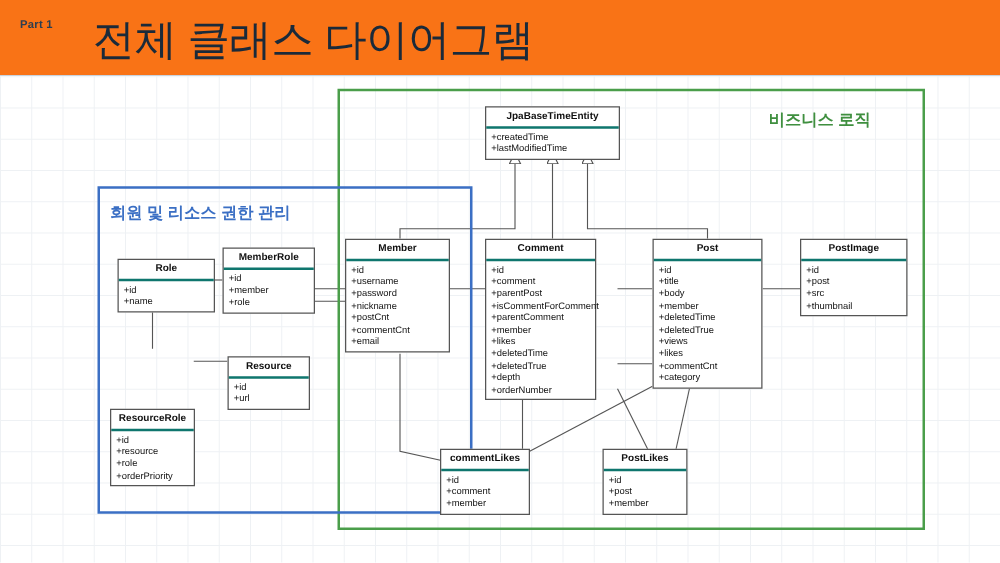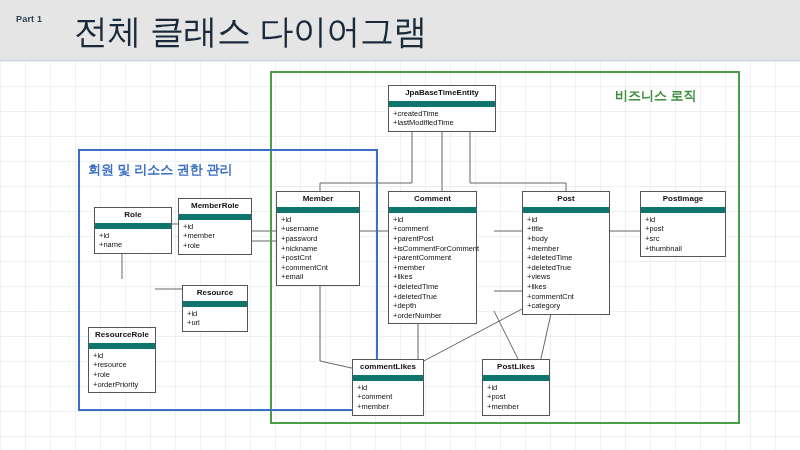--- a/index.html
+++ b/index.html
@@ -12,21 +12,21 @@
     height: 450px;
     font-family: "Liberation Sans", sans-serif;
     position: relative;
     overflow: hidden;
   }
   
   #header {
     position: absolute;
     left: 0; top: 0;
     width: 800px; height: 60px;
-    background: #e5e5e5;
+    background: #f97316;
   }
   #part-label {
     position: absolute;
     left: 16px; top: 14px;
     font-size: 9px;
     font-weight: bold;
     color: #2c3e50;
     letter-spacing: 0.2px;
   }
   #page-title {
@@ -98,21 +98,21 @@
     border: 1px solid #555555;
     background: #ffffff;
     font-size: 7.5px;
     color: #111111;
   }
   .cls-name {
     text-align: center;
     font-weight: bold;
     font-size: 8px;
     padding: 3px 2px 3px 2px;
-    border-bottom: 6px solid #0f766e;
+    border-bottom: 2px solid #0f766e;
     line-height: 1.1;
   }
   .cls-attrs {
     padding: 2px 3px 3px 4px;
     line-height: 1.28;
   }
   .cls-attrs div {
     white-space: nowrap;
   }
 </style>

